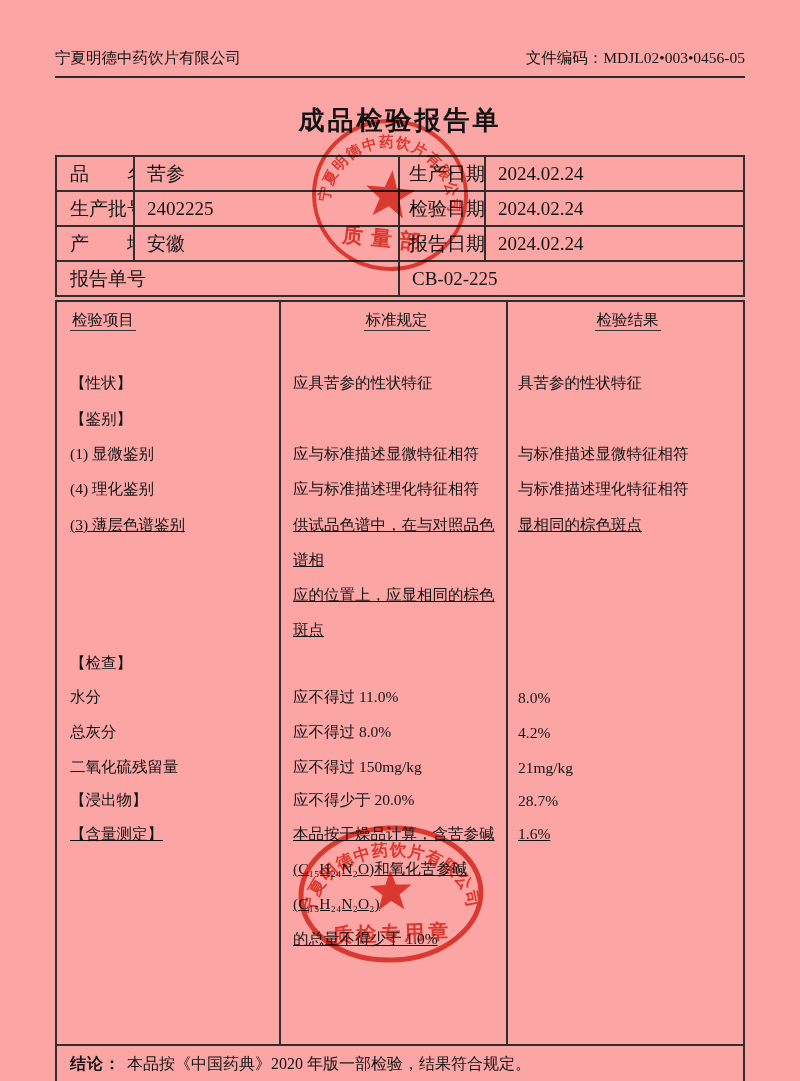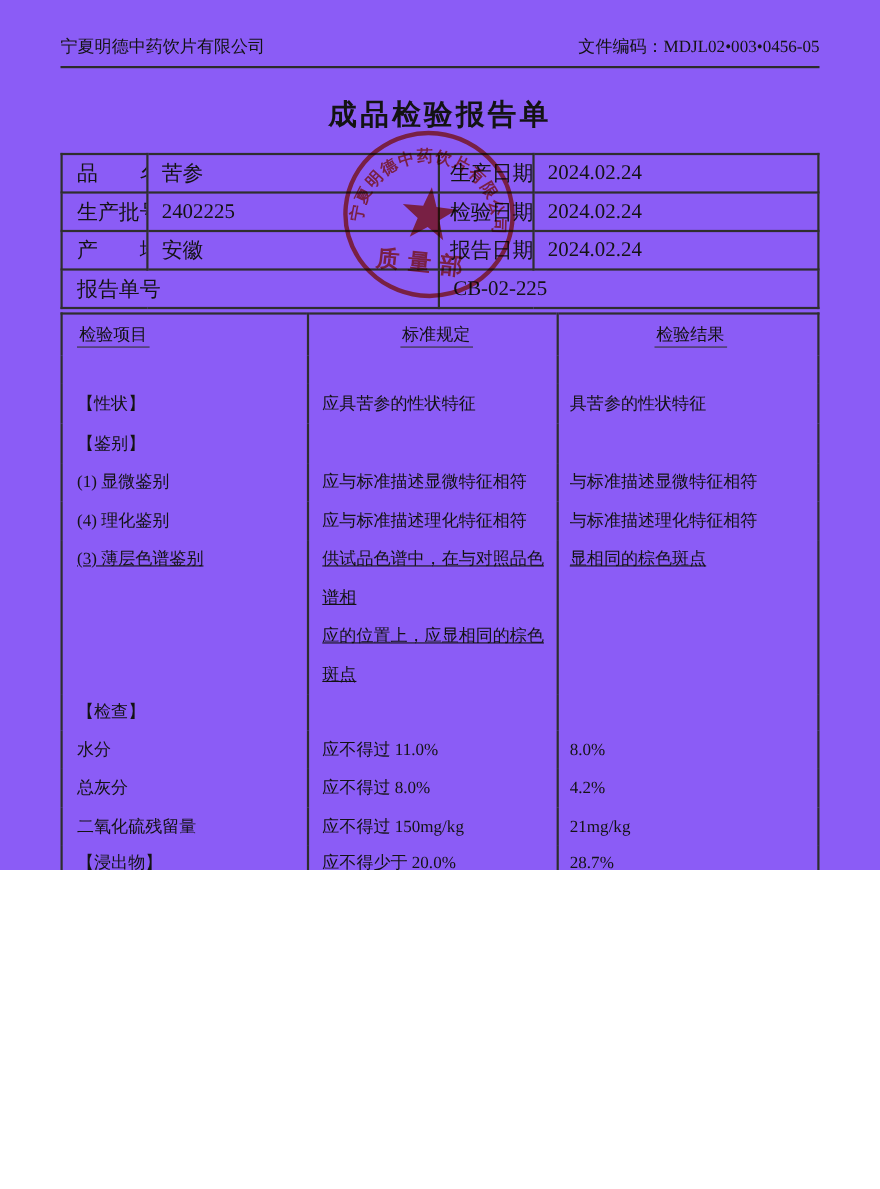--- a/index.html
+++ b/index.html
@@ -1,18 +1,18 @@
 <!DOCTYPE html>
 <html><head>
 <meta charset="utf-8">
 <style>
   html,body { margin:0; padding:0; background:#ffffff; }
   .page {
-    position:relative; width:800px; height:791px; box-sizing:border-box;
-    padding:0 55px; background:#8b5cf6; color:#131313;
+    position:relative; width:800px; height:1081px; box-sizing:border-box;
+    padding:16px 55px; background:#fca5a5; color:#131313;
     font-family:"Liberation Serif","DejaVu Serif",serif; overflow:hidden;
   }
   
   .doc-header { display:flex; justify-content:space-between; align-items:flex-end;
     padding:32px 0 7px; border-bottom:2px solid #2b2b2b; font-size:15.5px; }
   .doc-title { text-align:center; font-size:26px; font-weight:bold; letter-spacing:3px; margin:25px 0 17px; }
 
   table { width:100%; border-collapse:collapse; table-layout:fixed; }
   
   .t1 { border:2px solid #2e2e2e; font-size:19px; }
@@ -154,20 +154,27 @@
     <tr class="r">
       <td class="c1">二氧化硫残留量</td>
       <td class="c2">应不得过 150mg/kg</td>
       <td class="c3">21mg/kg</td>
     </tr>
     <tr class="r r31">
       <td class="c1">【浸出物】</td>
       <td class="c2">应不得少于 20.0%</td>
       <td class="c3">28.7%</td>
     </tr>
+    <tr class="multi multi3">
+      <td class="c1">【含量测定】</td>
+      <td class="c2 pre formula">本品按干燥品计算，含苦参碱
+(C₁₅H₂₄N₂O)和氧化苦参碱(C₁₅H₂₄N₂O₂)
+的总量不得少于 1.0%</td>
+      <td class="c3">1.6%</td>
+    </tr>
     <tr class="sp-bottom">
           <td class="c1"></td>
           <td class="c2"></td>
           <td class="c3"></td>
         </tr>
     <tr class="concl">
       <td colspan="3">
         <b>结论：</b><span>本品按《中国药典》2020 年版一部检验，结果符合规定。</span>
       </td>
     </tr>

